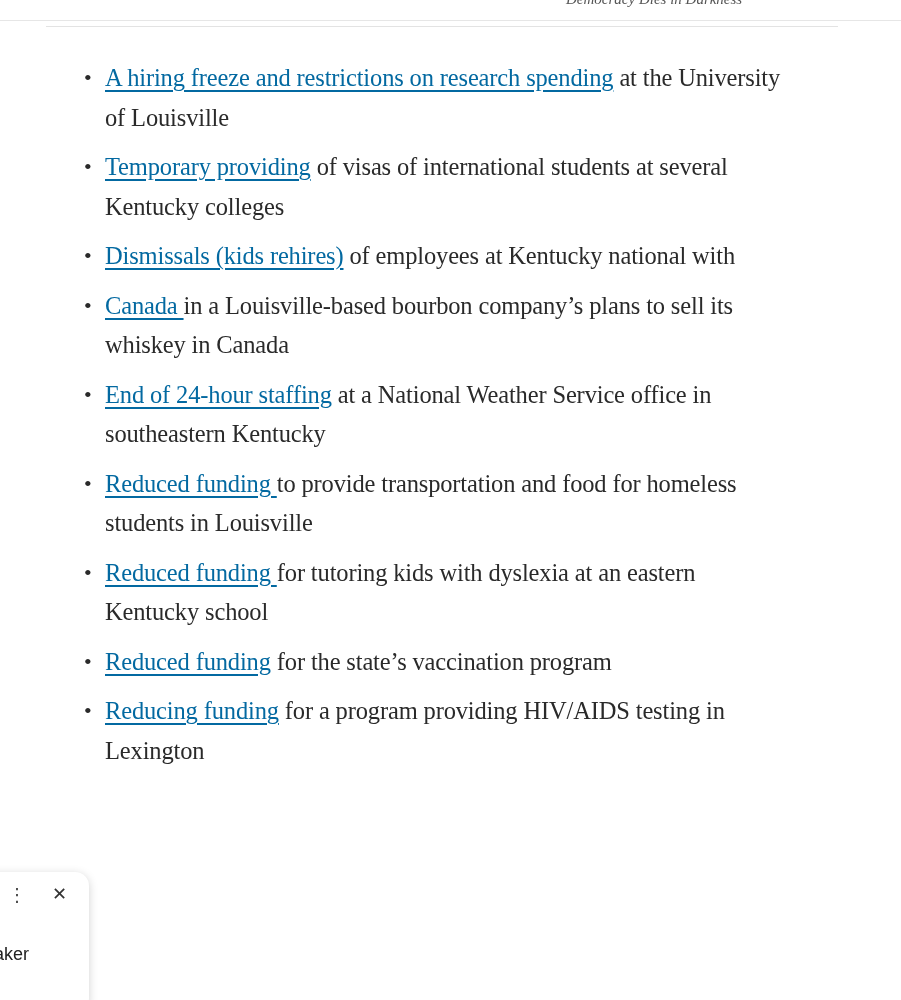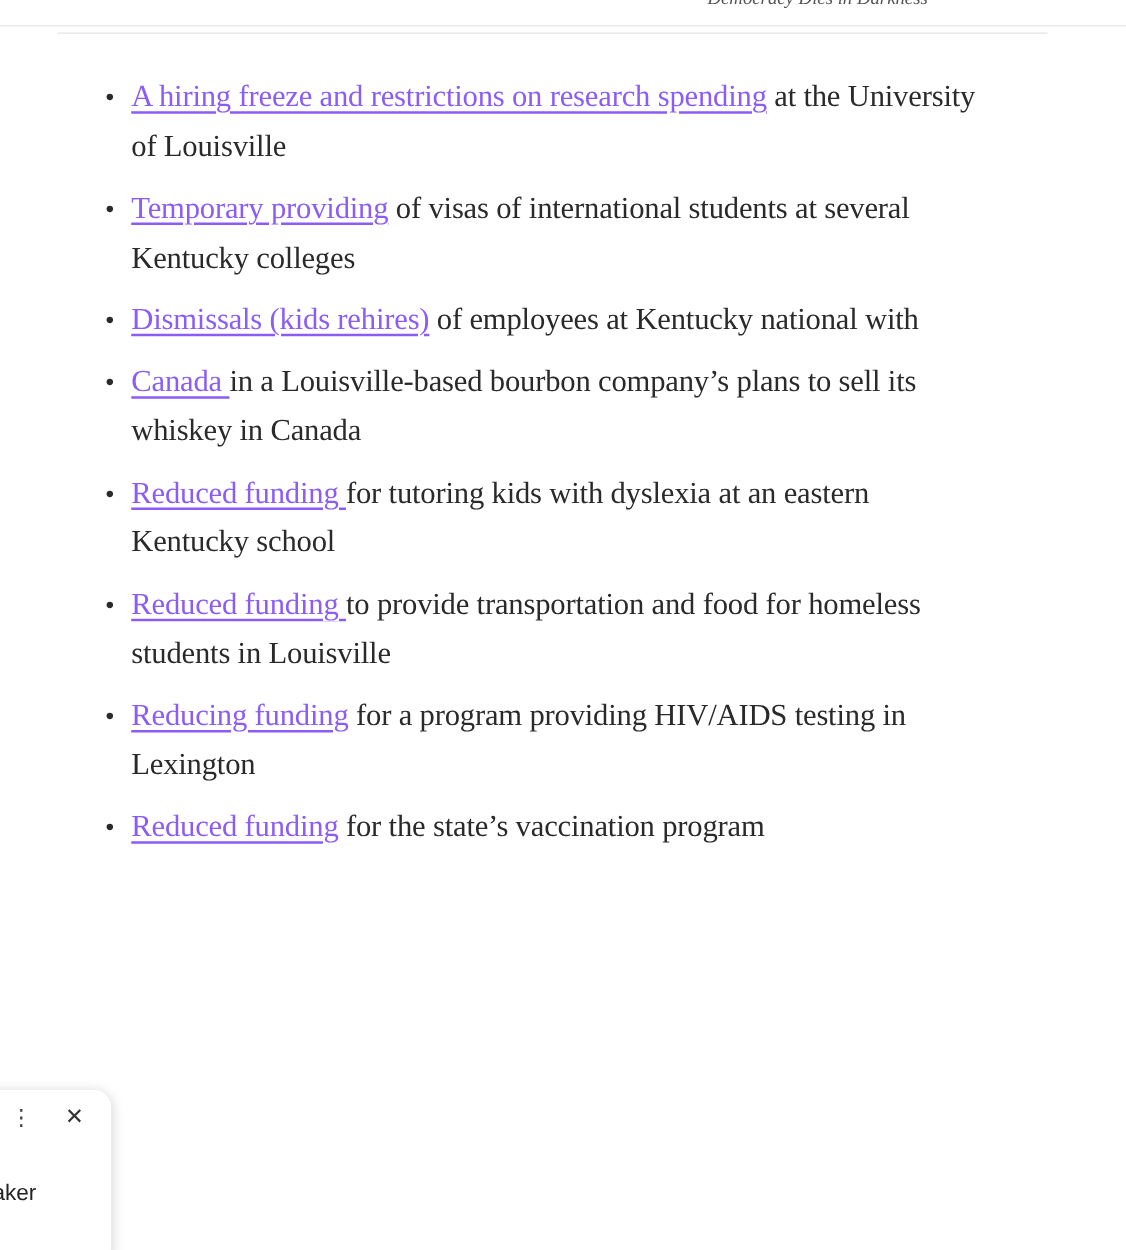--- a/index.html
+++ b/index.html
@@ -3,43 +3,44 @@
 <meta charset="utf-8">
 <style>
   html, body { margin:0; padding:0; background:#fff; }
   body { width:901px; height:1000px; overflow:hidden; position:relative; font-family:"DejaVu Serif", "Liberation Serif", serif; color:#222; }
   .topbar { position:absolute; left:0; top:0; width:901px; height:20px; border-bottom:1px solid #e6e6e6; background:#fff; }
   .tagline { position:absolute; left:566px; top:-9px; font-family:"Liberation Serif", serif; font-style:italic; font-size:15px; color:#555; white-space:nowrap; }
   .rule { position:absolute; left:46px; top:26px; width:792px; height:1px; background:#e3e3e3; }
   ul.list { position:absolute; left:84px; top:58px; width:700px; margin:0; padding:0; list-style:none; }
   ul.list li { position:relative; padding-left:21px; font-family:"Liberation Serif", serif; font-size:24.5px; line-height:39.5px; margin-bottom:10px; color:#2a2a2a; letter-spacing:-0.15px; }
   ul.list li::before { content:"•"; position:absolute; left:0; top:0; font-size:22px; }
-  ul.list li a { color:#8b5cf6; text-decoration:underline; text-decoration-thickness:1.5px; text-underline-offset:4px;text-align:right; }
+  ul.list li a { color:#0369a1; text-decoration:underline; text-decoration-thickness:1.5px; text-underline-offset:4px;text-align:right; }
   .popup { position:absolute; left:-20px; top:872px; width:109px; height:140px; background:#fff; border-radius:14px; box-shadow:0 2px 10px rgba(0,0,0,0.18); }
   .popup .more { position:absolute; left:28px; top:14px; font-family:"DejaVu Sans", sans-serif; font-size:18px; color:#444; line-height:18px; }
   .popup .close { position:absolute; left:72px; top:13px; font-family:"DejaVu Sans", sans-serif; font-size:18px; color:#333; line-height:18px; }
   .popup .t2 { position:absolute; left:14px; top:72px; font-family:"Liberation Sans", sans-serif; font-size:18px; color:#222; }
 </style>
 </head>
 <body>
 
 <div class="topbar">
   <span class="tagline">Democracy Dies in Darkness</span>
 </div>
 <div class="rule"></div>
 
 <ul class="list">
   <li><a href="#">A hiring freeze and restrictions on research spending</a><span> at the University of Louisville</span></li>
   <li><a href="#">Temporary providing</a><span> of visas of international students at several Kentucky colleges</span></li>
   <li><a href="#">Dismissals (kids rehires)</a><span> of employees at Kentucky national with</span></li>
   <li><a href="#">Canada </a><span>in a Louisville-based bourbon company’s plans to sell its whiskey in Canada</span></li>
+  <li><a href="#">End of 24-hour staffing</a><span> at a National Weather Service office in southeastern Kentucky</span></li>
+  <li><a href="#">Reduced funding </a><span>to provide transportation and food for homeless students in Louisville</span></li>
   <li><a href="#">Reduced funding </a><span>for tutoring kids with dyslexia at an eastern Kentucky school</span></li>
-  <li><a href="#">Reduced funding </a><span>to provide transportation and food for homeless students in Louisville</span></li>
+  <li><a href="#">Reduced funding</a><span> for the state’s vaccination program</span></li>
   <li><a href="#">Reducing funding</a><span> for a program providing HIV/AIDS testing in Lexington</span></li>
-  <li><a href="#">Reduced funding</a><span> for the state’s vaccination program</span></li>
 </ul>
 
 <div class="popup">
   <span class="more">⋮</span>
   <span class="close">✕</span>
 
   <span class="t2">aker</span>
 </div>
 
 </body></html>

